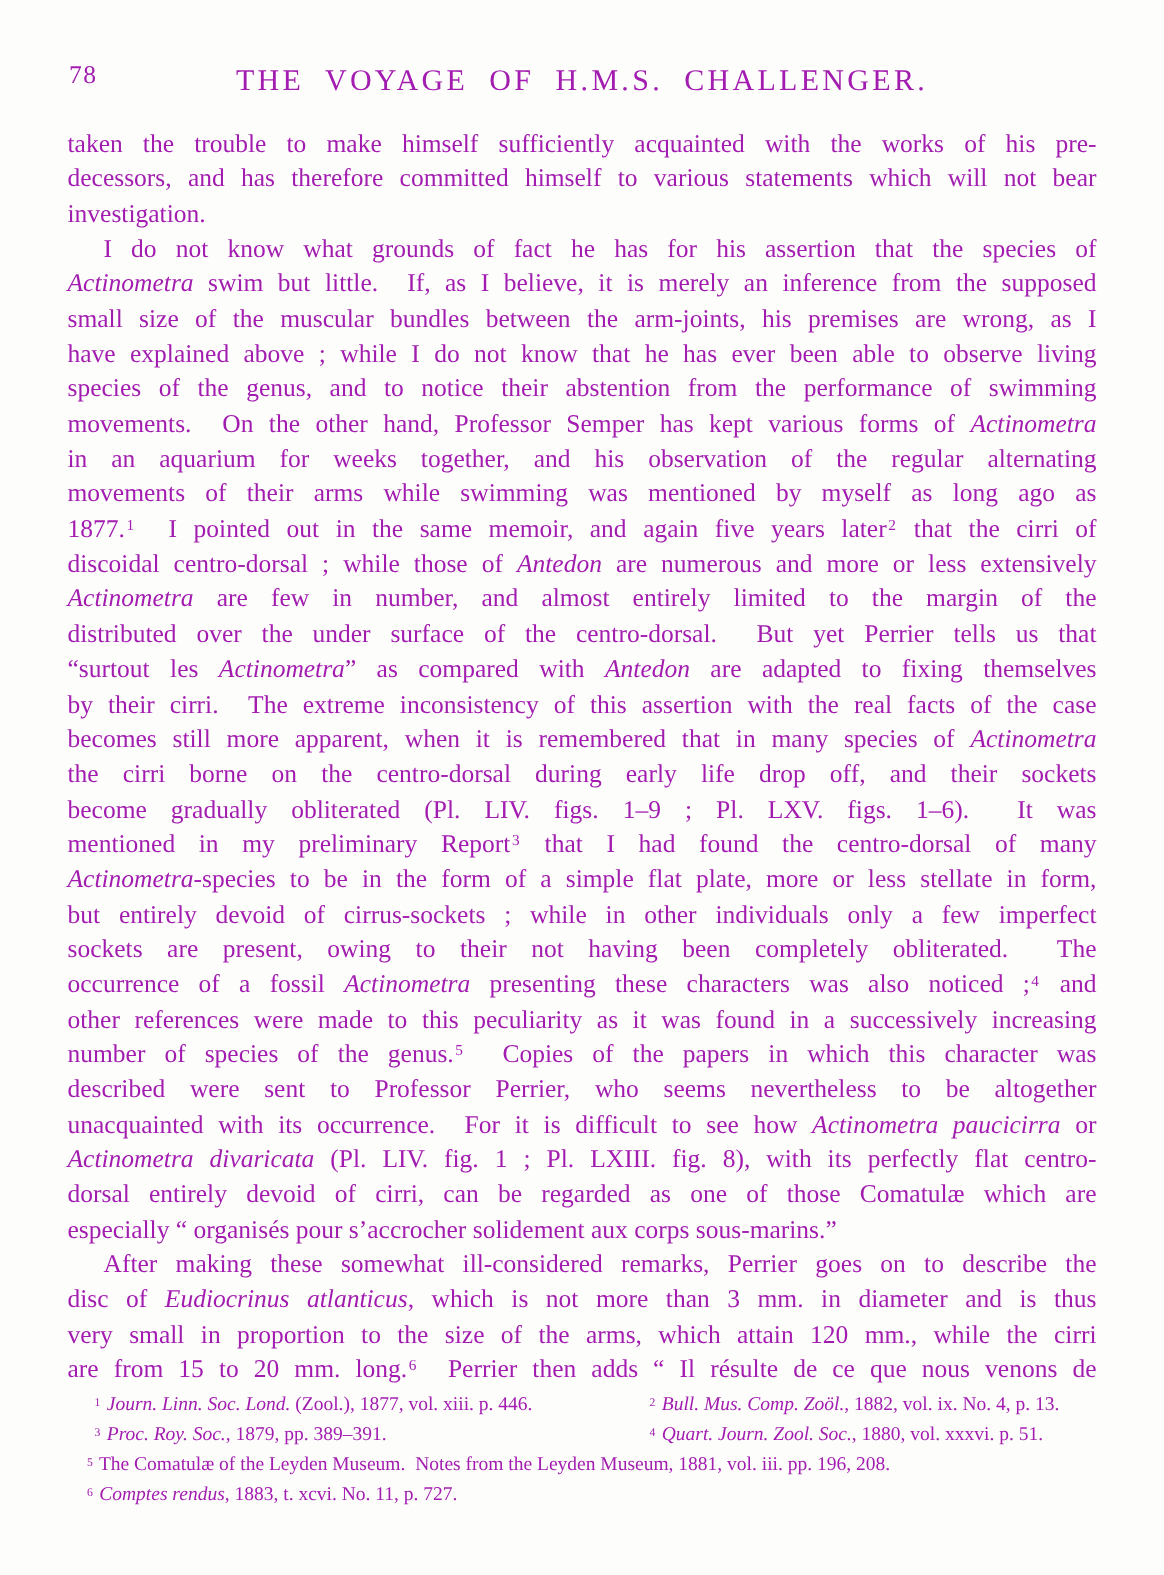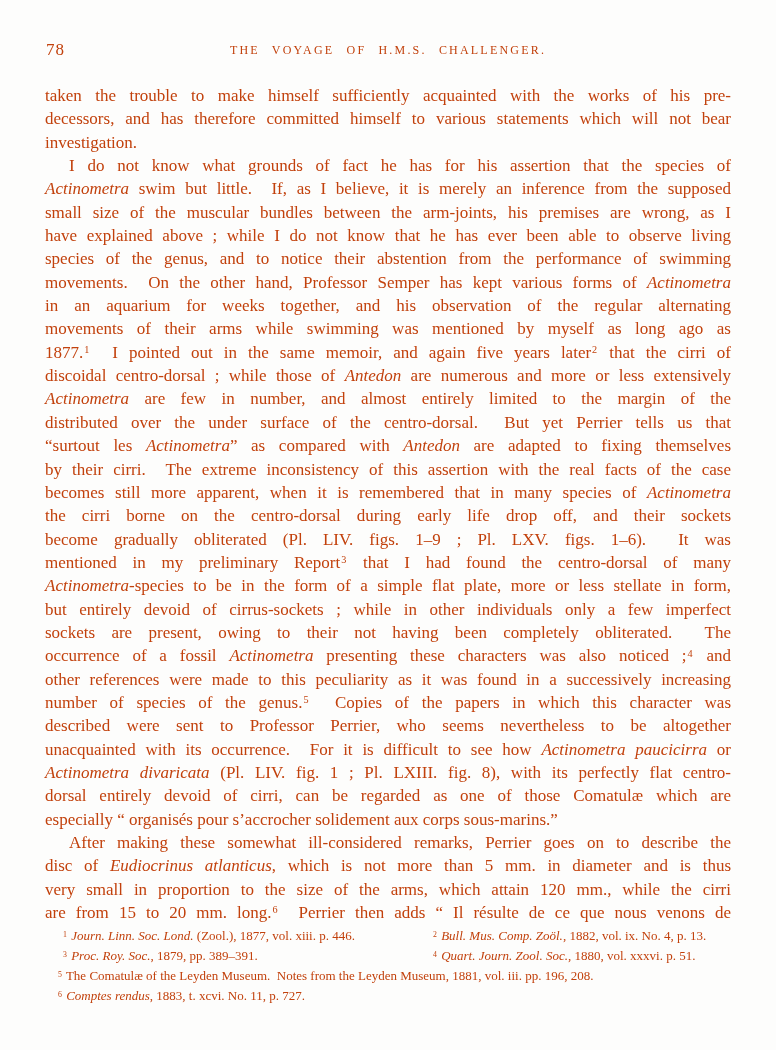--- a/index.html
+++ b/index.html
@@ -1,38 +1,38 @@
 <!DOCTYPE html>
 <html><head>
 <meta charset="utf-8">
 <style>
   html, body { margin: 0; padding: 0; background: #ffffff; }
   .page {
     position: relative;
     width: 776px;
     height: 1050px;
     background: #fdfdfc;
-    color: #c2410c;
+    color: #a21caf;
     font-family: "Liberation Serif", "DejaVu Serif", serif;
     overflow: hidden;
   }
   .pagenum {
     position: absolute;
     left: 46px;
     top: 40px;
     font-size: 17px;
     letter-spacing: 1px;
   }
   .running-title {
     position: absolute;
     left: 0;
     right: 0;
     top: 43px;
     text-align: center;
-    font-size: 12px;
+    font-size: 20px;
     letter-spacing: 2.2px;
     word-spacing: 7px;
   }
   .body-text {
     position: absolute;
     left: 45px;
     top: 84px;
     width: 686px;
     font-size: 17px;
     line-height: 23.35px;
@@ -96,21 +96,21 @@
       <div class="line j"><span>sockets are present, owing to their not having been completely obliterated.&nbsp; The</span></div>
       <div class="line j"><span>occurrence of a fossil </span><span class="it">Actinometra</span><span> presenting these characters was also noticed ;</span><sup class="sp">4</sup><span> and</span></div>
       <div class="line j"><span>other references were made to this peculiarity as it was found in a successively increasing</span></div>
       <div class="line j"><span>number of species of the genus.</span><sup class="sp">5</sup><span>&nbsp; Copies of the papers in which this character was</span></div>
       <div class="line j"><span>described were sent to Professor Perrier, who seems nevertheless to be altogether</span></div>
       <div class="line j"><span>unacquainted with its occurrence.&nbsp; For it is difficult to see how </span><span class="it">Actinometra paucicirra</span><span> or</span></div>
       <div class="line j"><span class="it">Actinometra divaricata</span><span> (Pl. LIV. fig. 1 ; Pl. LXIII. fig. 8), with its perfectly flat centro-</span></div>
       <div class="line j"><span>dorsal entirely devoid of cirri, can be regarded as one of those Comatulæ which are</span></div>
       <div class="line pend"><span>especially “ organisés pour s’accrocher solidement aux corps sous-marins.”</span></div>
       <div class="line j ind"><span>After making these somewhat ill-considered remarks, Perrier goes on to describe the</span></div>
-      <div class="line j"><span>disc of </span><span class="it">Eudiocrinus atlanticus</span><span>, which is not more than 5 mm. in diameter and is thus</span></div>
+      <div class="line j"><span>disc of </span><span class="it">Eudiocrinus atlanticus</span><span>, which is not more than 3 mm. in diameter and is thus</span></div>
       <div class="line j"><span>very small in proportion to the size of the arms, which attain 120 mm., while the cirri</span></div>
       <div class="line j"><span>are from 15 to 20 mm. long.</span><sup class="sp">6</sup><span>&nbsp; Perrier then adds “ Il résulte de ce que nous venons de</span></div>
     </div>
   <div class="footnotes" id="footnotes">
       <div class="fnrow">
         <div class="fnl"><sup class="sp">1</sup><span> </span><span class="it">Journ. Linn. Soc. Lond.</span><span> (Zool.), 1877, vol. xiii. p. 446.</span></div>
         <div class="fnr"><sup class="sp">2</sup><span> </span><span class="it">Bull. Mus. Comp. Zoöl.</span><span>, 1882, vol. ix. No. 4, p. 13.</span></div>
       </div>
       <div class="fnrow">
         <div class="fnl"><sup class="sp">3</sup><span> </span><span class="it">Proc. Roy. Soc.</span><span>, 1879, pp. 389–391.</span></div>

